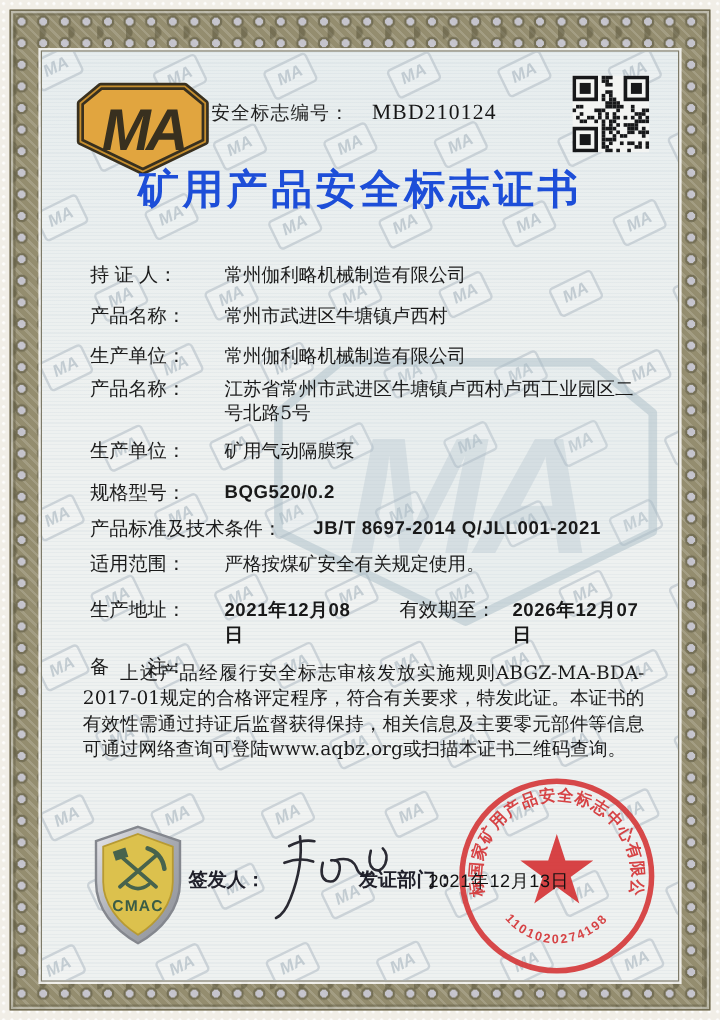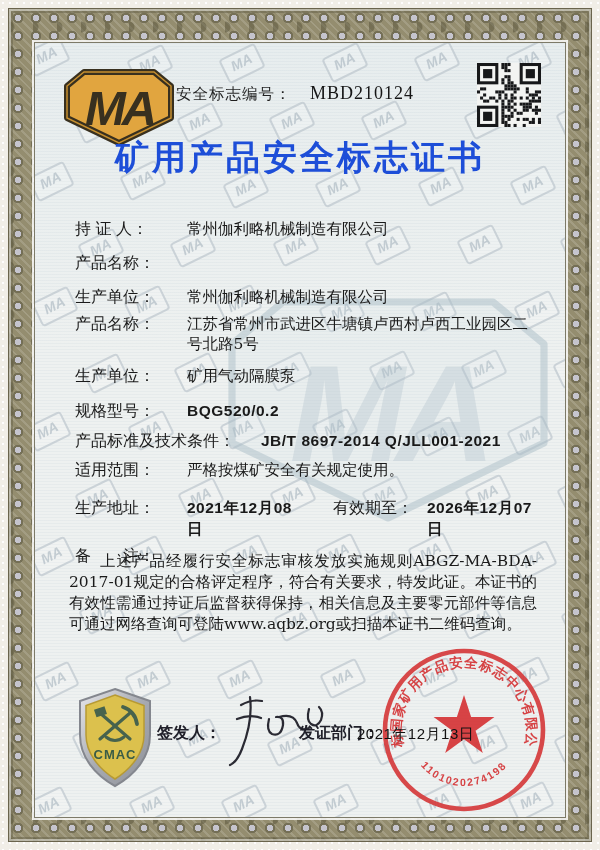--- a/index.html
+++ b/index.html
@@ -299,20 +299,21 @@
 
       <div class="abs fields">
 
         <div class="frow mb13">
           <span class="lab">持 证 人：</span>
           <span class="val">常州伽利略机械制造有限公司</span>
         </div>
 
         <div class="frow mb13">
           <span class="lab">产品名称：</span>
+          <span class="val">常州市武进区牛塘镇卢西村</span>
         </div>
 
         <div class="frow mb6">
           <span class="lab">生产单位：</span>
           <span class="val">常州伽利略机械制造有限公司</span>
         </div>
 
         <div class="frow mb12">
           <span class="lab">产品名称：</span>
           <span class="val">江苏省常州市武进区牛塘镇卢西村卢西工业园区二号北路5号</span>

